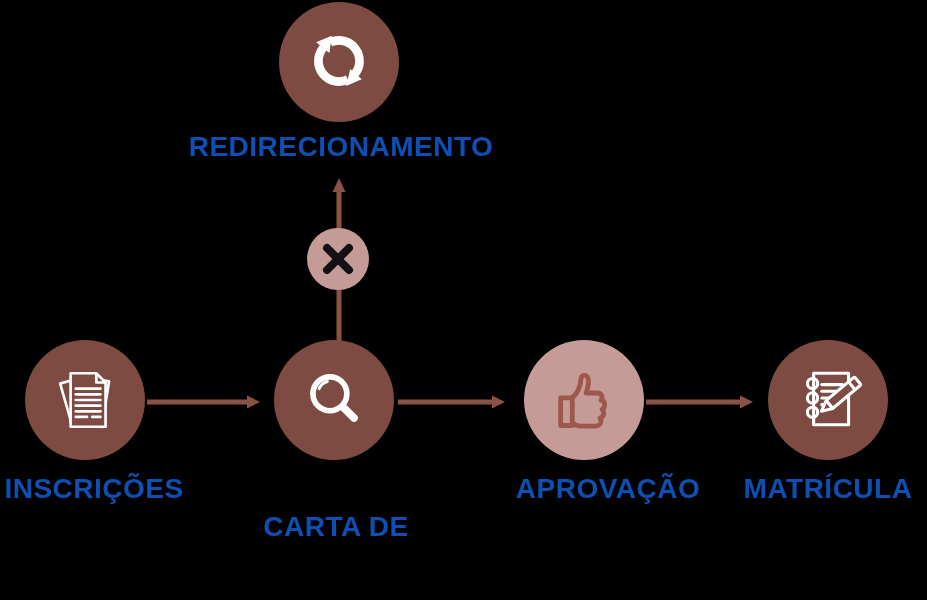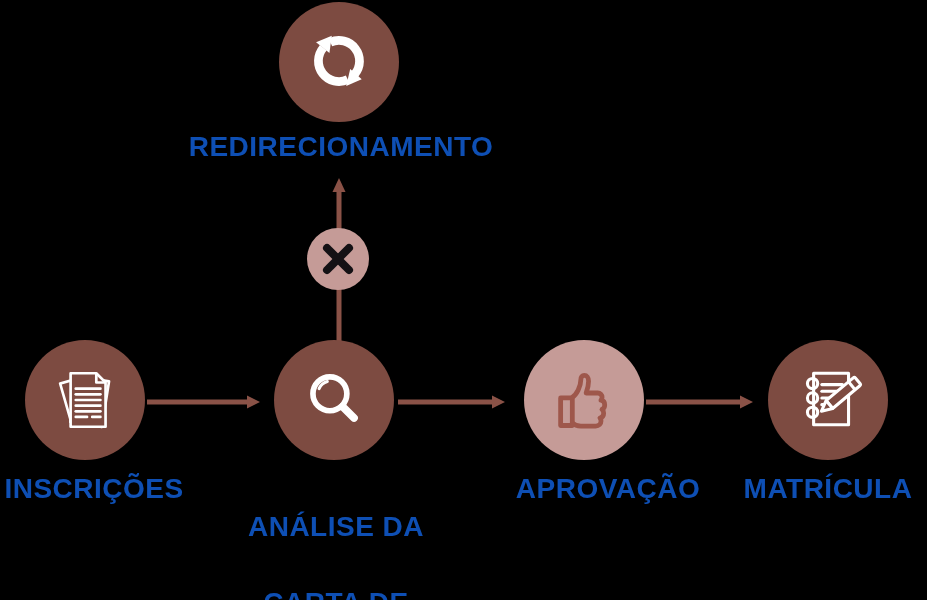--- a/index.html
+++ b/index.html
@@ -107,21 +107,20 @@
   <div class="node" style="left:274px;top:340px;">
     <div class="circle dark big">
       <svg width="74" height="74" viewBox="0 0 72 72">
         <circle cx="32" cy="30" r="16.5" stroke="#FFFFFF" stroke-width="5.5" fill="none"></circle>
         <path d="M21.5,25 a12,12 0 0 1 8,-7" stroke="#FFFFFF" stroke-width="3" fill="none" stroke-linecap="round"></path>
         <line x1="44.5" y1="42.5" x2="55.5" y2="53.5" stroke="#FFFFFF" stroke-width="7.5" stroke-linecap="round"></line>
       </svg>
     </div>
   </div>
   <div class="label" style="left:186px;top:470px;width:300px;">
-    <span style="display:block">ANÁLISE DA</span>
     <span style="display:block">CARTA DE</span>
     
   </div>
 
   <div class="node" style="left:524px;top:340px;">
     <div class="circle light big">
       <svg width="68" height="68" viewBox="0 0 64 64">
         <g stroke="#9E574B" stroke-width="4.5" fill="none" stroke-linejoin="round" stroke-linecap="round">
           <rect x="10" y="30" width="11" height="26"></rect>
           <path d="M21,53.5 C23,55.5 26,56.5 29,56.5 H43 C46,56.5 48,54.5 48,51.7

